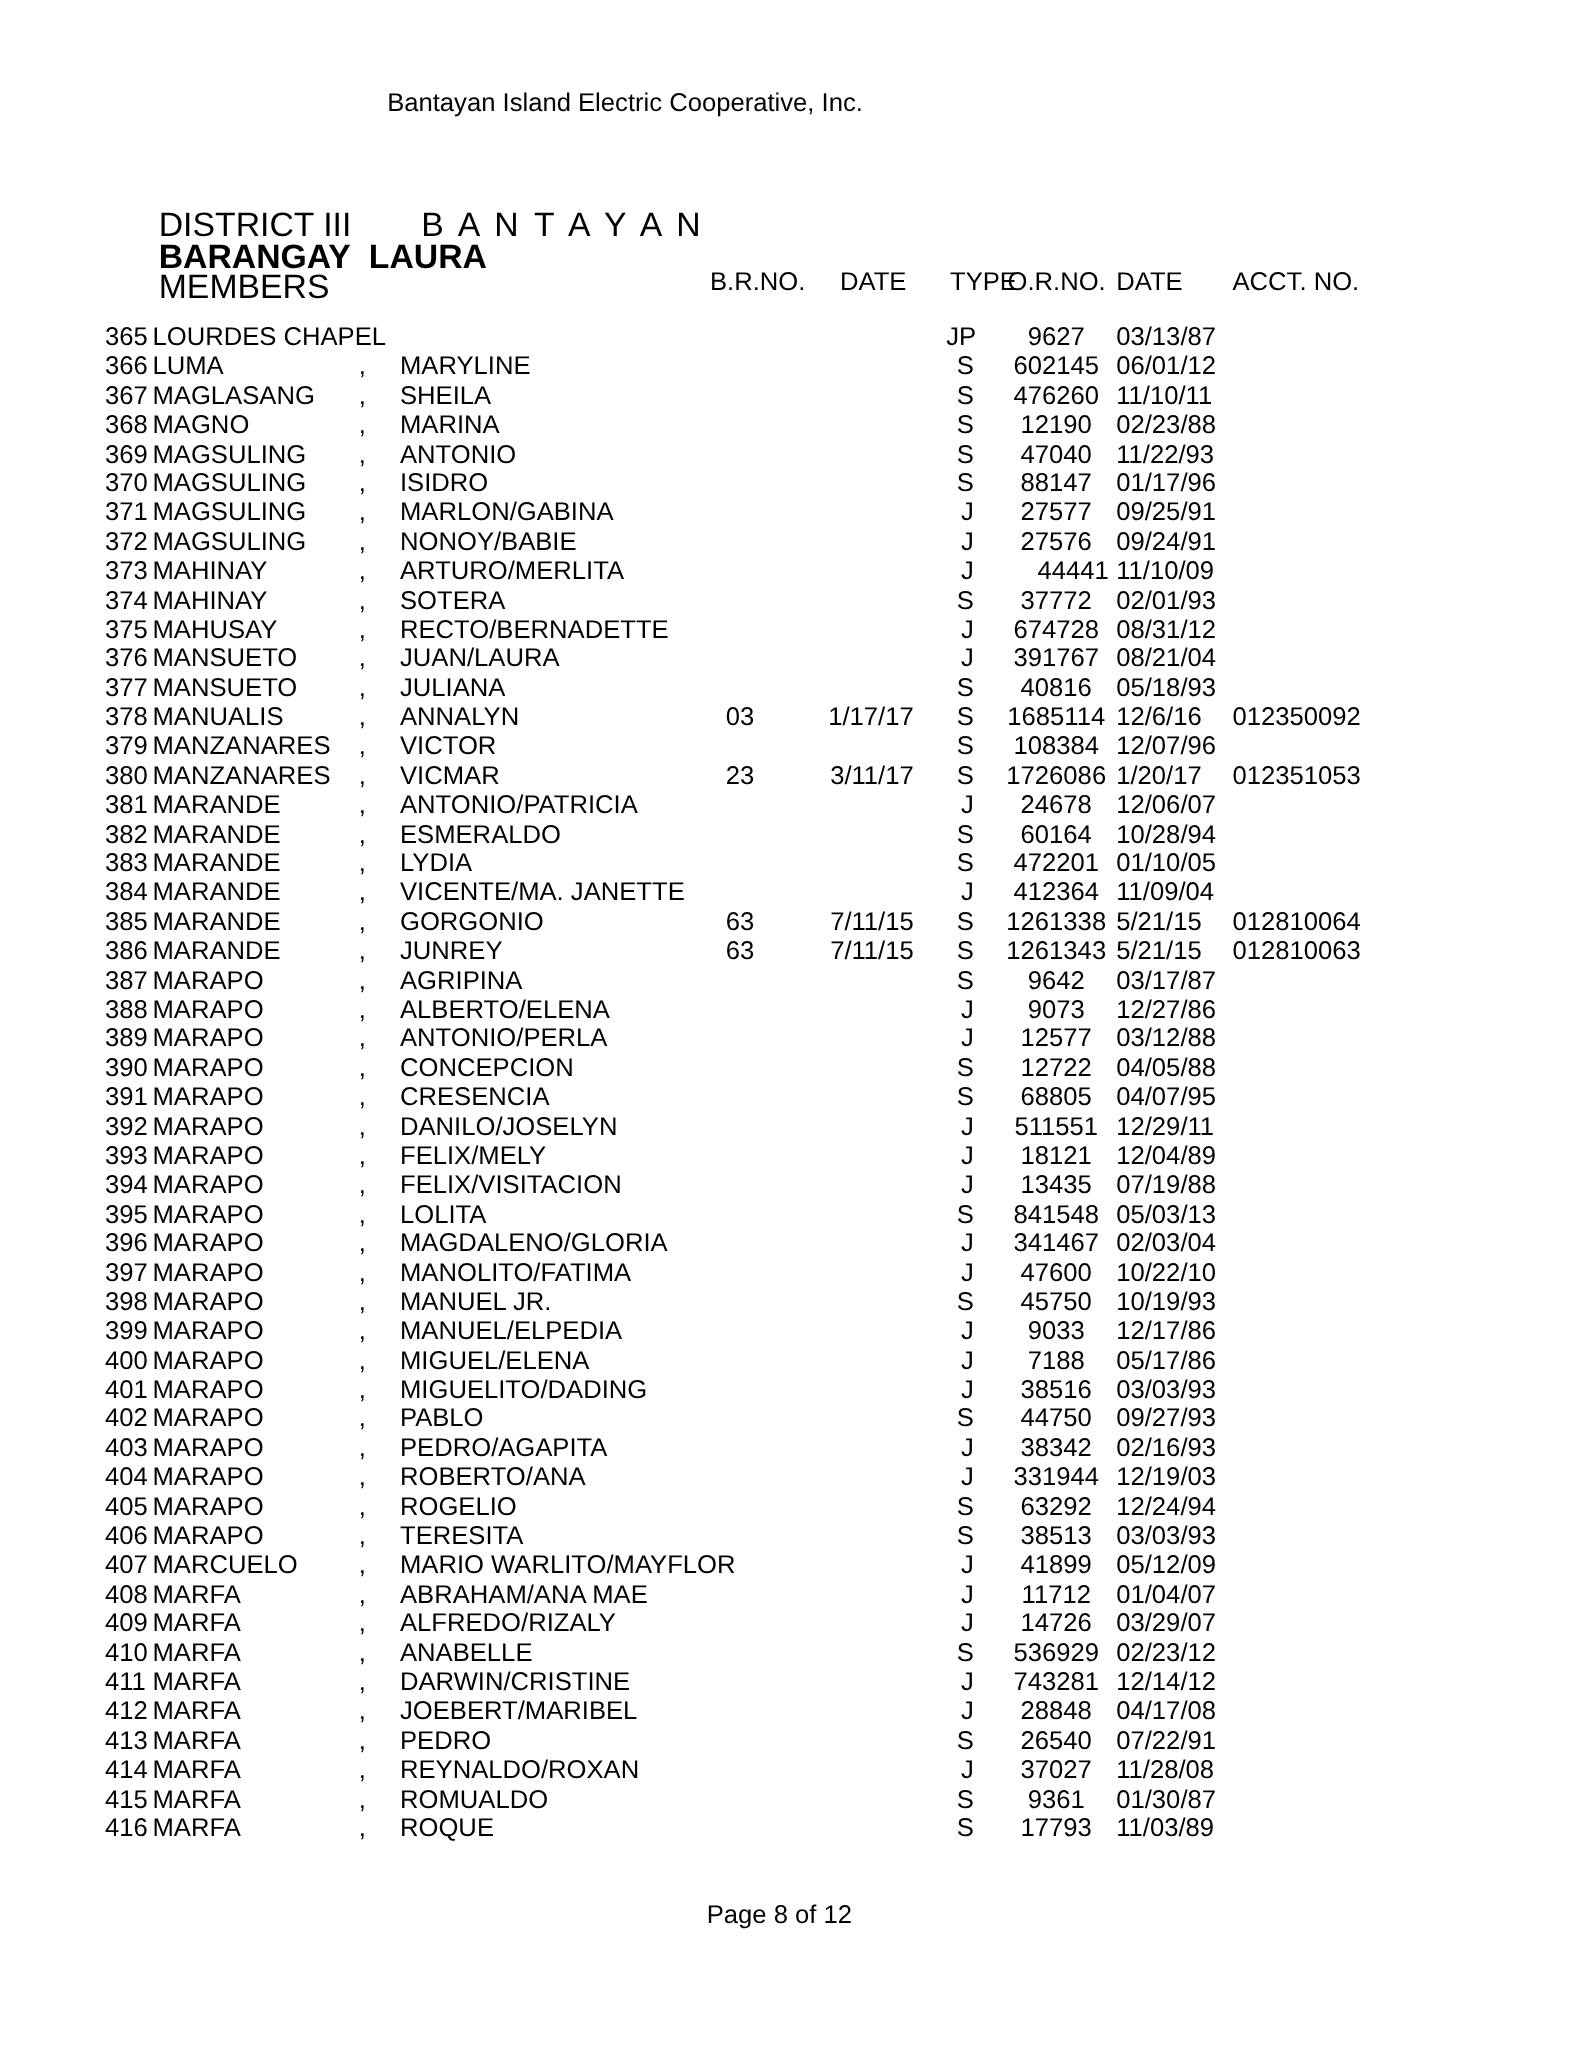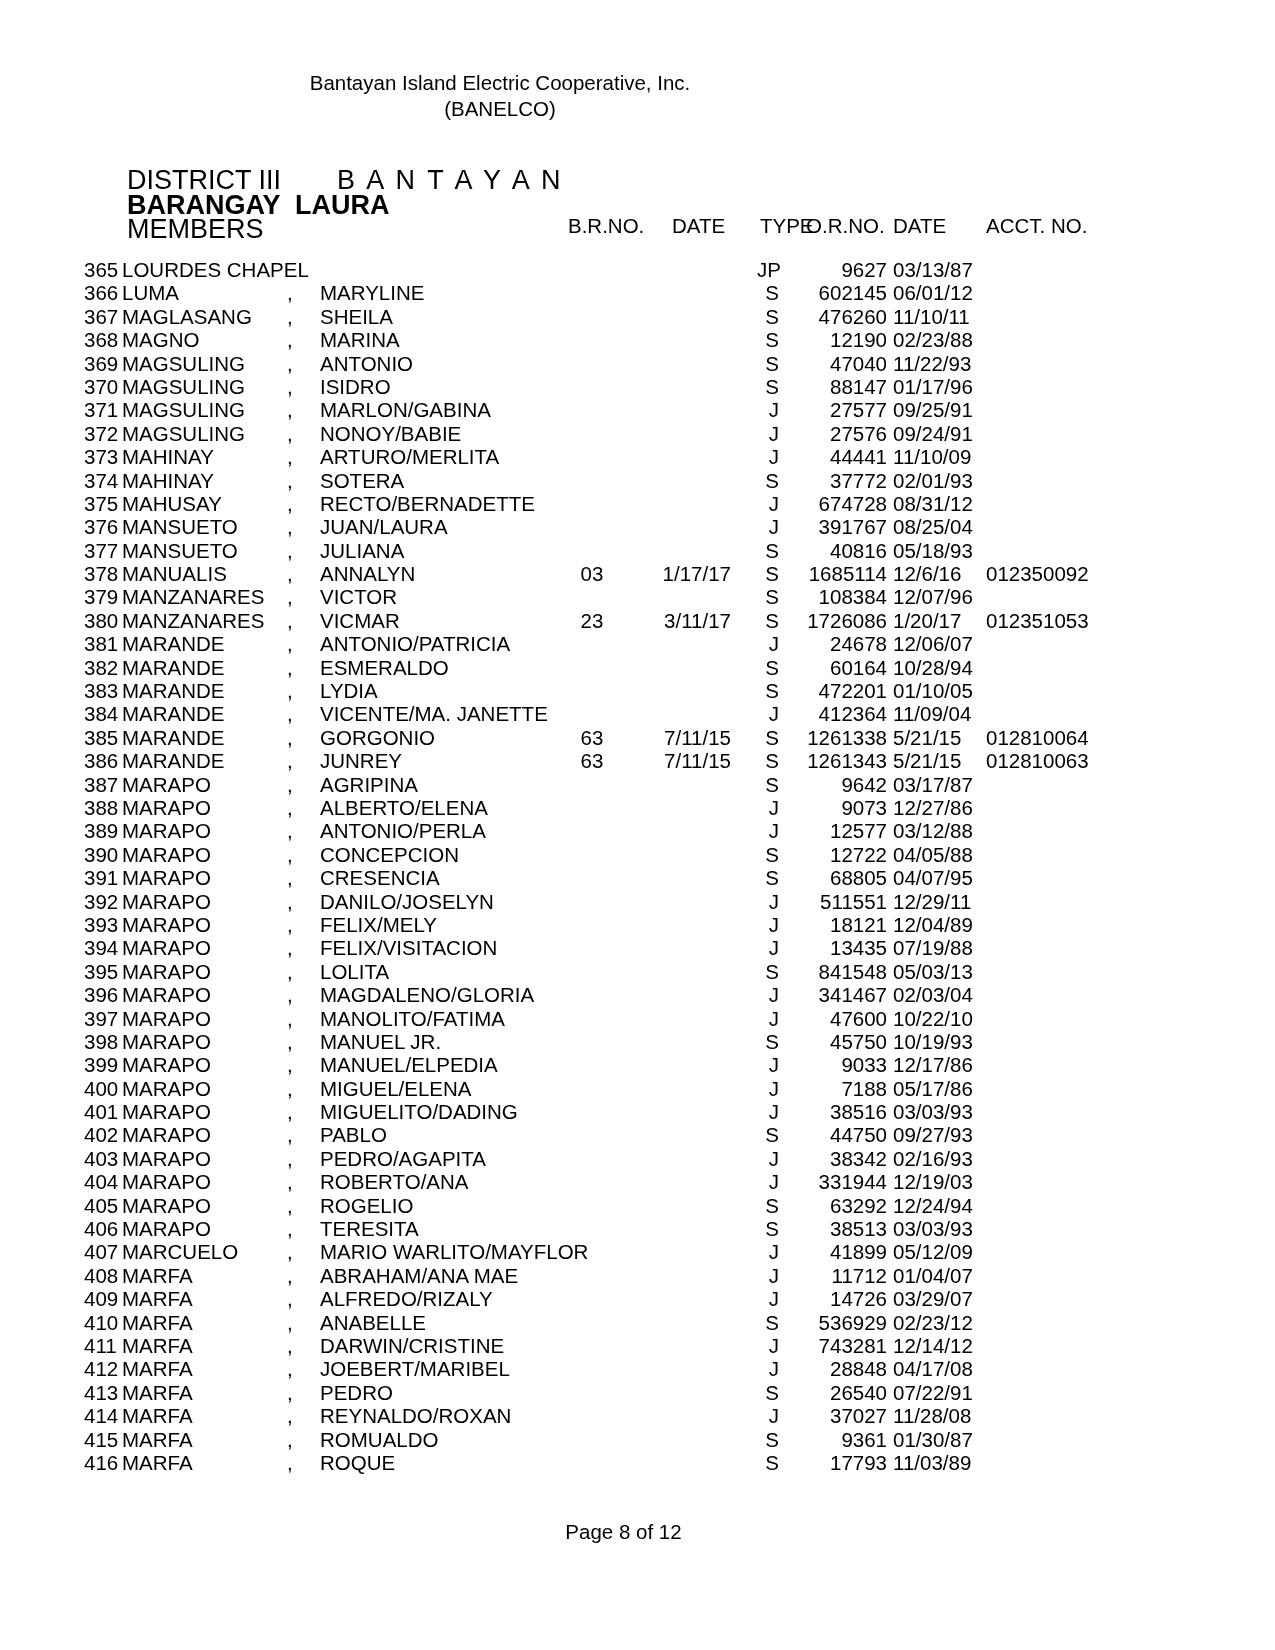--- a/index.html
+++ b/index.html
@@ -85,21 +85,21 @@
     top: 0;
     white-space: pre;
   }
   .c-no      { left: 84px;  width: 38px; text-align: left; }
   .c-last    { left: 122px; }
   .c-comma   { left: 287px; }
   .c-first   { left: 320px; }
   .c-brno    { left: 568px; width: 48px; text-align: center; }
   .c-brdate  { left: 645px; width: 86px; text-align: right; }
   .c-type    { left: 757px; width: 22px; text-align: right; }
-  .c-orno    { left: 803px; width: 84px; text-align: right; }
+  .c-orno    { left: 803px; width: 84px; text-align: center; }
   .c-orno.rt { text-align: right; }
   .c-ordate  { left: 893px; text-align: left; }
   .c-acct    { left: 986px; text-align: left; }
 
   
   .footer {
     position: absolute;
     top: 1520px;
     left: 0;
     width: 1215px;
@@ -109,21 +109,20 @@
     padding-left: 16px;
   }
 </style>
 </head>
 <body>
 
 <div class="page">
 
   <div class="letterhead">
     <div>Bantayan Island Electric Cooperative, Inc.</div>
-    <div>(BANELCO)</div>
   </div>
 
   <div class="sect sect-district"><span>DISTRICT III</span><span style="display:inline-block;width:56px"></span><span class="dist-name">B A N T A Y A N</span></div>
 
   <div class="sect sect-barangay">BARANGAY  LAURA</div>
 
   <div class="sect sect-members">MEMBERS</div>
 
   <div class="colhead">
     <span class="ch-br">B.R.NO.</span>
@@ -232,21 +231,21 @@
         <span class="c-orno">674728</span>
         <span class="c-ordate">08/31/12</span>
       </div>
       <div class="row">
         <span class="c-no">376</span>
         <span class="c-last">MANSUETO</span>
         <span class="c-comma">,</span>
         <span class="c-first">JUAN/LAURA</span>
         <span class="c-type">J</span>
         <span class="c-orno">391767</span>
-        <span class="c-ordate">08/25/04</span>
+        <span class="c-ordate">08/21/04</span>
       </div>
       <div class="row">
         <span class="c-no">377</span>
         <span class="c-last">MANSUETO</span>
         <span class="c-comma">,</span>
         <span class="c-first">JULIANA</span>
         <span class="c-type">S</span>
         <span class="c-orno">40816</span>
         <span class="c-ordate">05/18/93</span>
       </div>

